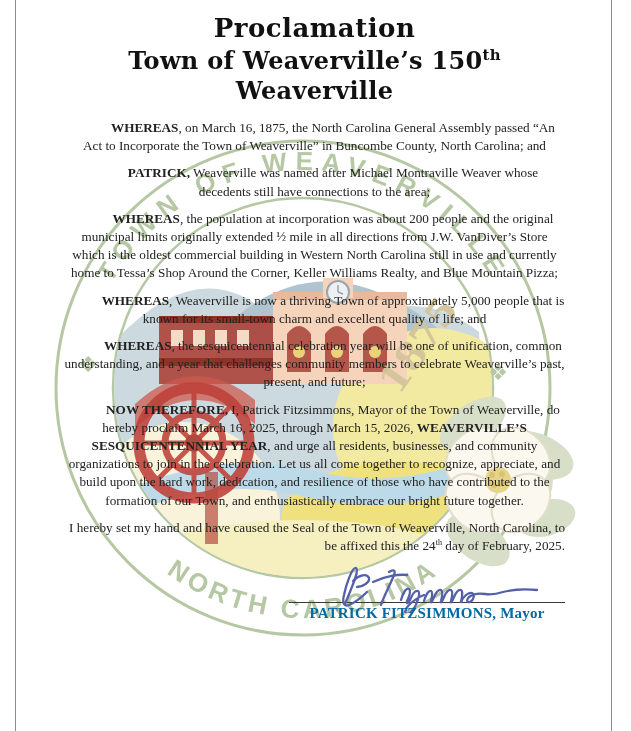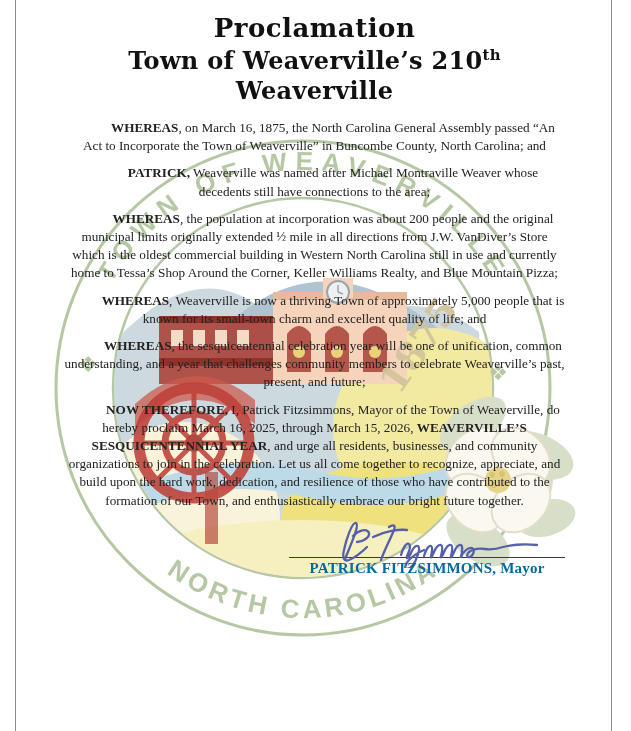--- a/index.html
+++ b/index.html
@@ -112,29 +112,30 @@
     </text>
     <text class="arc-text" font-size="26" fill="#b6c8a3" letter-spacing="4">
       <textPath href="#arcBottom" startOffset="50%" text-anchor="middle">NORTH CAROLINA</textPath>
     </text>
     <text x="87" y="372" text-anchor="middle" font-size="22" fill="#b6c8a3">❖</text>
     <text x="497" y="380" text-anchor="middle" font-size="22" fill="#b6c8a3">❖</text>
   </svg>
 
   <div class="content">
     <h1 class="doc-title">Proclamation</h1>
-    <h2 class="doc-subtitle"><span>Town of Weaverville’s 210</span><sup>th</sup><span> Weaverville</span></h2>
+    <h2 class="doc-subtitle"><span>Town of Weaverville’s 150</span><sup>th</sup><span> Weaverville</span></h2>
 
     <div class="paragraphs">
         <p class="first"><b>WHEREAS</b><span>, on March 16, 1875, the North Carolina General Assembly passed “An Act to Incorporate the Town of Weaverville” in Buncombe County, North Carolina; and</span></p>
         <p><b>PATRICK,</b><span> Weaverville was named after Michael Montraville Weaver whose decedents still have connections to the area;</span></p>
         <p><b>WHEREAS</b><span>, the population at incorporation was about 200 people and the original municipal limits originally extended ½ mile in all directions from J.W. VanDiver’s Store which is the oldest commercial building in Western North Carolina still in use and currently home to Tessa’s Shop Around the Corner, Keller Williams Realty, and Blue Mountain Pizza;</span></p>
         <p><b>WHEREAS</b><span>, Weaverville is now a thriving Town of approximately 5,000 people that is known for its small-town charm and excellent quality of life; and</span></p>
         <p><b>WHEREAS</b><span>, the sesquicentennial celebration year will be one of unification, common understanding, and a year that challenges community members to celebrate Weaverville’s past, present, and future;</span></p>
         <p><b>NOW THEREFORE,</b><span> I, Patrick Fitzsimmons, Mayor of the Town of Weaverville, do hereby proclaim March 16, 2025, through March 15, 2026, </span><b>WEAVERVILLE’S SESQUICENTENNIAL YEAR</b><span>, and urge all residents, businesses, and community organizations to join in the celebration. Let us all come together to recognize, appreciate, and build upon the hard work, dedication, and resilience of those who have contributed to the formation of our Town, and enthusiastically embrace our bright future together.</span></p>
+        <p class="closing"><span>I hereby set my hand and have caused the Seal of the Town of Weaverville, North Carolina, to be affixed this the 24</span><sup>th</sup><span> day of February, 2025.</span></p>
       </div>
 
     <div class="signature-block">
       <svg class="signature-script" width="224" height="54" viewBox="0 0 224 54" aria-label="P Fitzsimmons">
         <g fill="none" stroke="#5560a8" stroke-width="2.3" stroke-linecap="round" stroke-linejoin="round">
 
           <path d="M14,45 C20,30 29,11 25,9 C21,8 15,26 13,36 C11,44 13,48 18,46 C25,43 32,37 36,33"></path>
           <path d="M22,22 C28,16 36,14 38,19 C39,23 32,28 26,28"></path>
 
           <path d="M58,13 C62,10 65,11 63,16 C59,26 53,37 50,46"></path>

